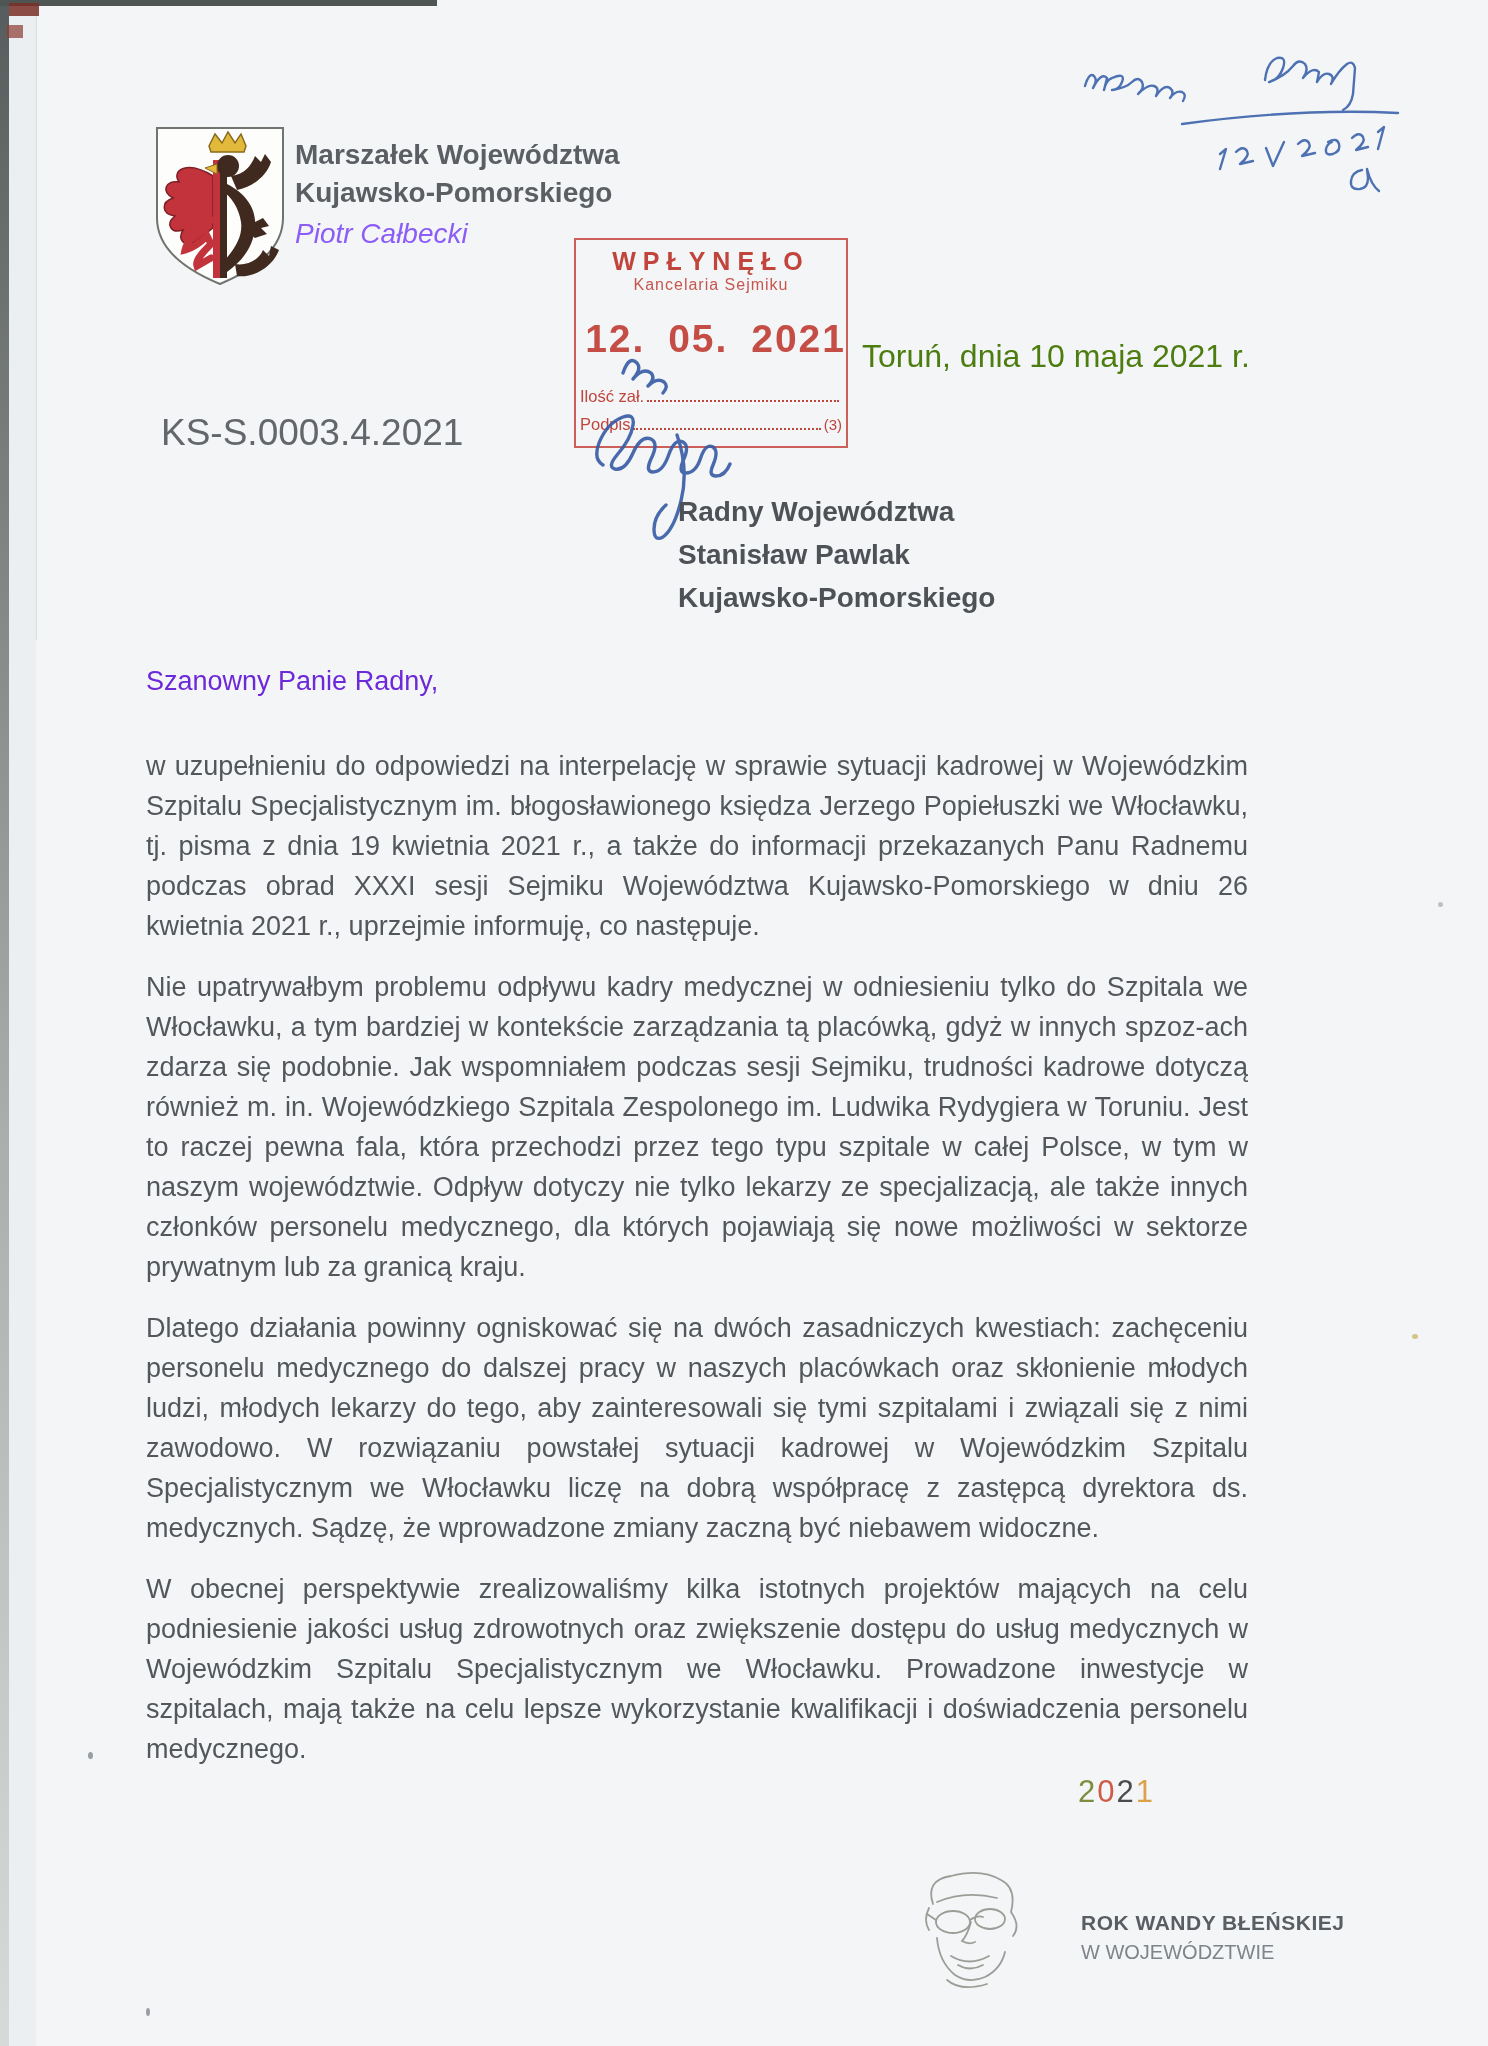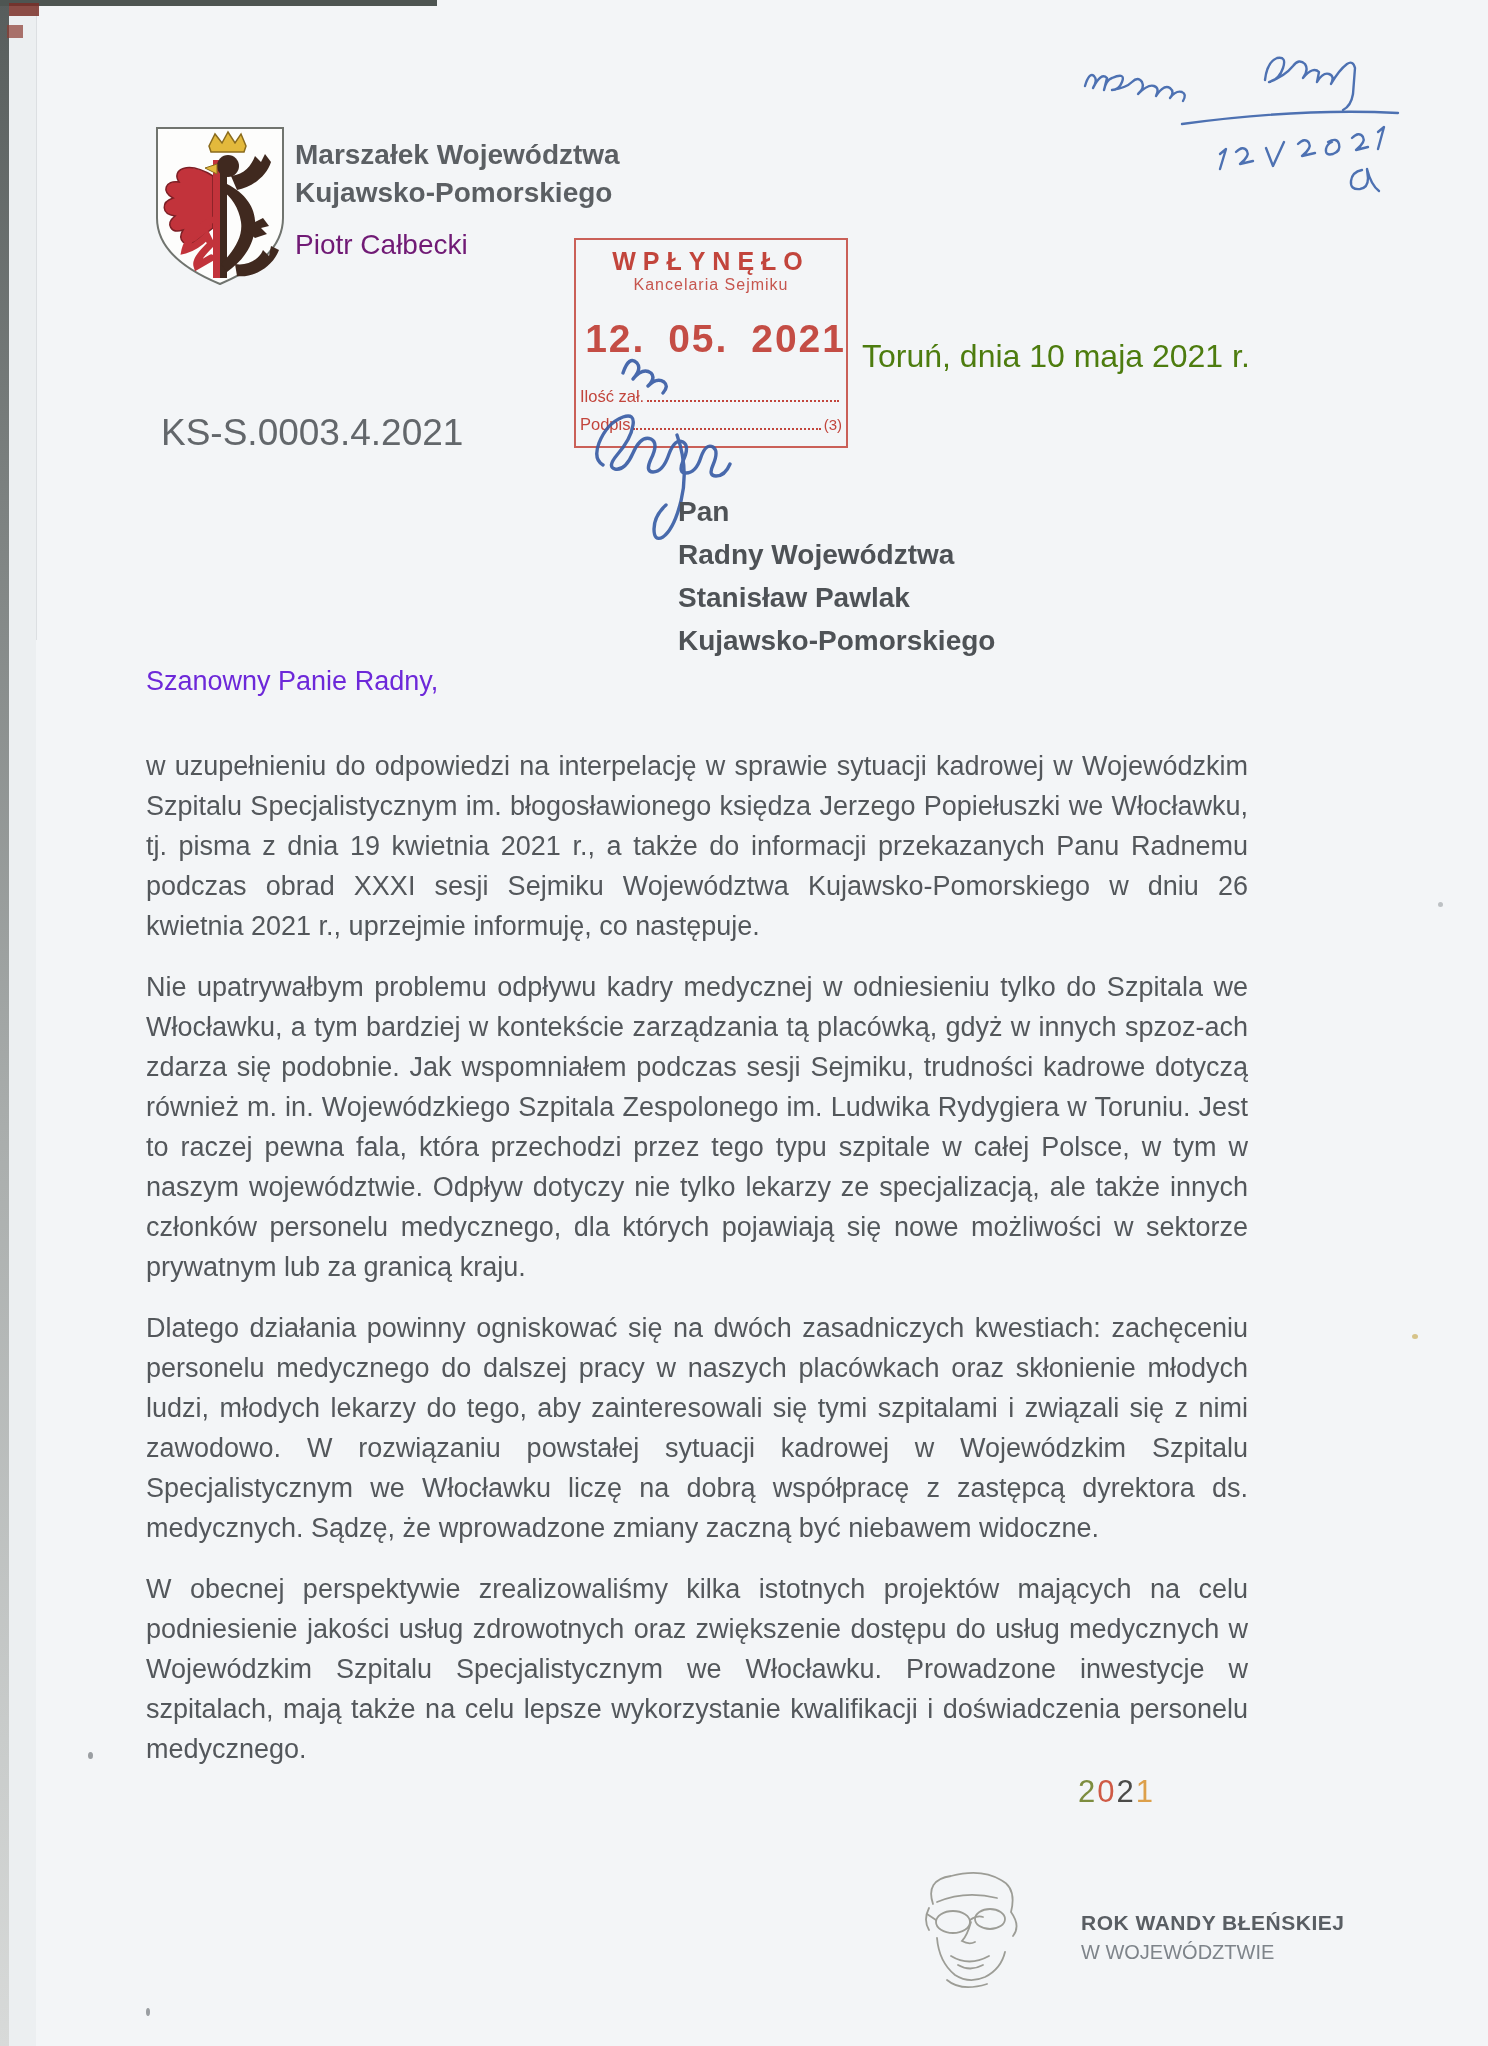--- a/index.html
+++ b/index.html
@@ -15,21 +15,21 @@
   .edge-top{position:absolute;left:0;top:0;width:437px;height:6px;background:#4e5552;}
   .paper-seam{position:absolute;left:36px;top:0;width:1px;height:640px;background:#dcdfe2;}
   .paper-strip{position:absolute;left:9px;top:0;width:27px;height:100%;background:#eceff1;}
   .corner-mark1{position:absolute;left:9px;top:3px;width:30px;height:13px;background:#7a2f28;opacity:.85;}
   .corner-mark2{position:absolute;left:7px;top:25px;width:16px;height:13px;background:#8c3a30;opacity:.7;}
   .speck{position:absolute;border-radius:50%;background:#9a9ea2;}
   
   .crest{position:absolute;left:151px;top:124px;}
   .sender{position:absolute;left:295px;top:136px;line-height:38px;}
   .sender .bold{font-weight:bold;font-size:28px;color:#5b5f63;}
-  .sender .name{font-size:28px;color:#701a75;margin-top:14px;}
+  .sender .name{font-size:28px;color:#8b5cf6;margin-top:3px;font-style:italic;}
   
   .annotation{position:absolute;left:1040px;top:20px;}
   
   .stamp{
     position:absolute;left:574px;top:238px;width:274px;height:210px;
     border:2px solid rgba(194,69,60,.85); color:#c2453c;
     display:flex;flex-direction:column;box-sizing:border-box;
   }
   .stamp-title{text-align:center;margin-top:7px;font-weight:bold;font-size:25px;letter-spacing:7px;}
   .stamp-sub{text-align:center;font-size:16px;letter-spacing:1px;opacity:.9;}
@@ -134,21 +134,20 @@
       <path d="M68,48 q6,-18 14,-10 q5,6 -4,16 q10,-12 18,-6 q5,5 -3,13 q9,-9 16,-4 q5,4 -1,11"></path>
       <path d="M48,140 q-10,-6 -4,-22 q8,-20 24,-26 q12,-4 10,8 q-2,14 -16,30 q-10,12 -2,14 q10,2 18,-16 q8,-18 18,-14 q8,4 0,20 q-6,13 2,13 q10,0 16,-18 q6,-16 14,-12 q7,4 0,19 q-5,12 3,12 q10,0 15,-16 q5,-14 12,-10 q6,4 0,18 q-5,11 3,11 q9,0 14,-12"></path>
       <path d="M122,110 q12,34 4,66 q-7,28 -18,36 q-9,5 -9,-8 q0,-13 12,-24"></path>
     </g>
   </svg>
 
   <div class="place-date">Toruń, dnia 10 maja 2021 r.</div>
   <div class="reference">KS-S.0003.4.2021</div>
 
   <div class="recipient">
-      <div>Pan</div>
       <div>Radny Województwa</div>
       <div>Stanisław Pawlak</div>
       <div>Kujawsko-Pomorskiego</div>
     </div>
 
   <div class="salutation">Szanowny Panie Radny,</div>
   <div class="body-text">
       <p class="para">w uzupełnieniu do odpowiedzi na interpelację w sprawie sytuacji kadrowej w Wojewódzkim Szpitalu Specjalistycznym im. błogosławionego księdza Jerzego Popiełuszki we Włocławku, tj. pisma z dnia 19 kwietnia 2021 r., a także do informacji przekazanych Panu Radnemu podczas obrad XXXI sesji Sejmiku Województwa Kujawsko-Pomorskiego w dniu 26 kwietnia 2021 r., uprzejmie informuję, co następuje.</p>
       <p class="para">Nie upatrywałbym problemu odpływu kadry medycznej w odniesieniu tylko do Szpitala we Włocławku, a tym bardziej w kontekście zarządzania tą placówką, gdyż w innych spzoz-ach zdarza się podobnie. Jak wspomniałem podczas sesji Sejmiku, trudności kadrowe dotyczą również m. in. Wojewódzkiego Szpitala Zespolonego im. Ludwika Rydygiera w Toruniu. Jest to raczej pewna fala, która przechodzi przez tego typu szpitale w całej Polsce, w tym w naszym województwie. Odpływ dotyczy nie tylko lekarzy ze specjalizacją, ale także innych członków personelu medycznego, dla których pojawiają się nowe możliwości w sektorze prywatnym lub za granicą kraju.</p>
       <p class="para">Dlatego działania powinny ogniskować się na dwóch zasadniczych kwestiach: zachęceniu personelu medycznego do dalszej pracy w naszych placówkach oraz skłonienie młodych ludzi, młodych lekarzy do tego, aby zainteresowali się tymi szpitalami i związali się z nimi zawodowo. W rozwiązaniu powstałej sytuacji kadrowej w Wojewódzkim Szpitalu Specjalistycznym we Włocławku liczę na dobrą współpracę z zastępcą dyrektora ds. medycznych. Sądzę, że wprowadzone zmiany zaczną być niebawem widoczne.</p>

